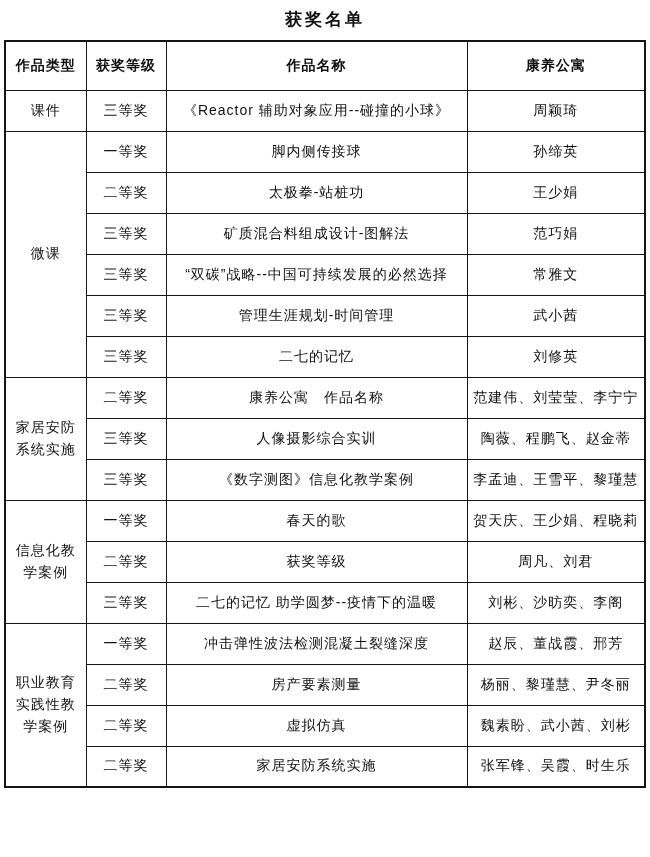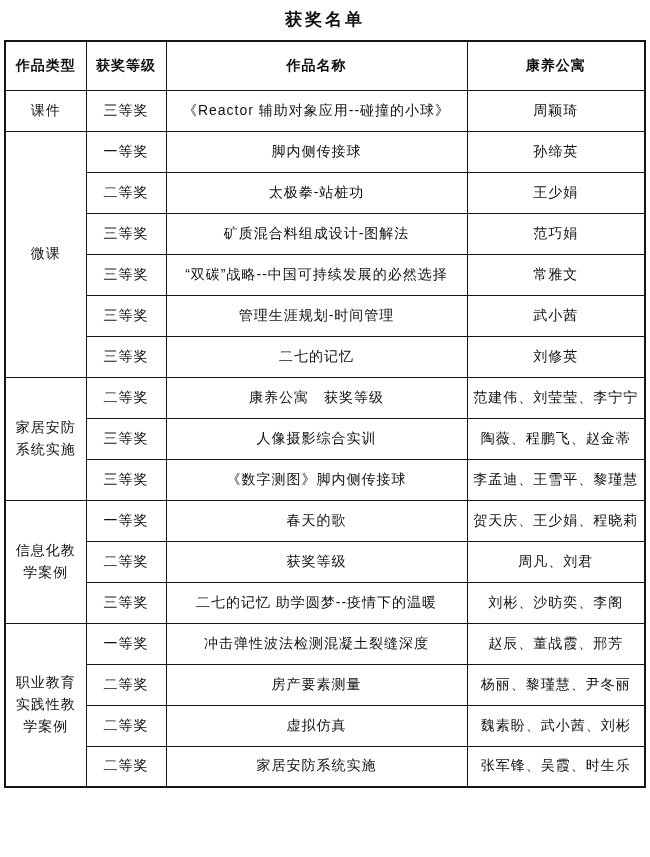--- a/index.html
+++ b/index.html
@@ -109,31 +109,31 @@
           <td>武小茜</td>
         </tr>
         <tr>
           <td>三等奖</td>
           <td>二七的记忆</td>
           <td>刘修英</td>
         </tr>
         <tr>
           <td rowspan="3" class="cat">家居安防系统实施</td>
           <td>二等奖</td>
-          <td>康养公寓　获奖等级</td>
+          <td>康养公寓　作品名称</td>
           <td>范建伟、刘莹莹、李宁宁</td>
         </tr>
         <tr>
           <td>三等奖</td>
           <td>人像摄影综合实训</td>
           <td>陶薇、程鹏飞、赵金蒂</td>
         </tr>
         <tr>
           <td>三等奖</td>
-          <td>《数字测图》脚内侧传接球</td>
+          <td>《数字测图》信息化教学案例</td>
           <td>李孟迪、王雪平、黎瑾慧</td>
         </tr>
         <tr>
           <td rowspan="3" class="cat">信息化教学案例</td>
           <td>一等奖</td>
           <td>春天的歌</td>
           <td>贺天庆、王少娟、程晓莉</td>
         </tr>
         <tr>
           <td>二等奖</td>

